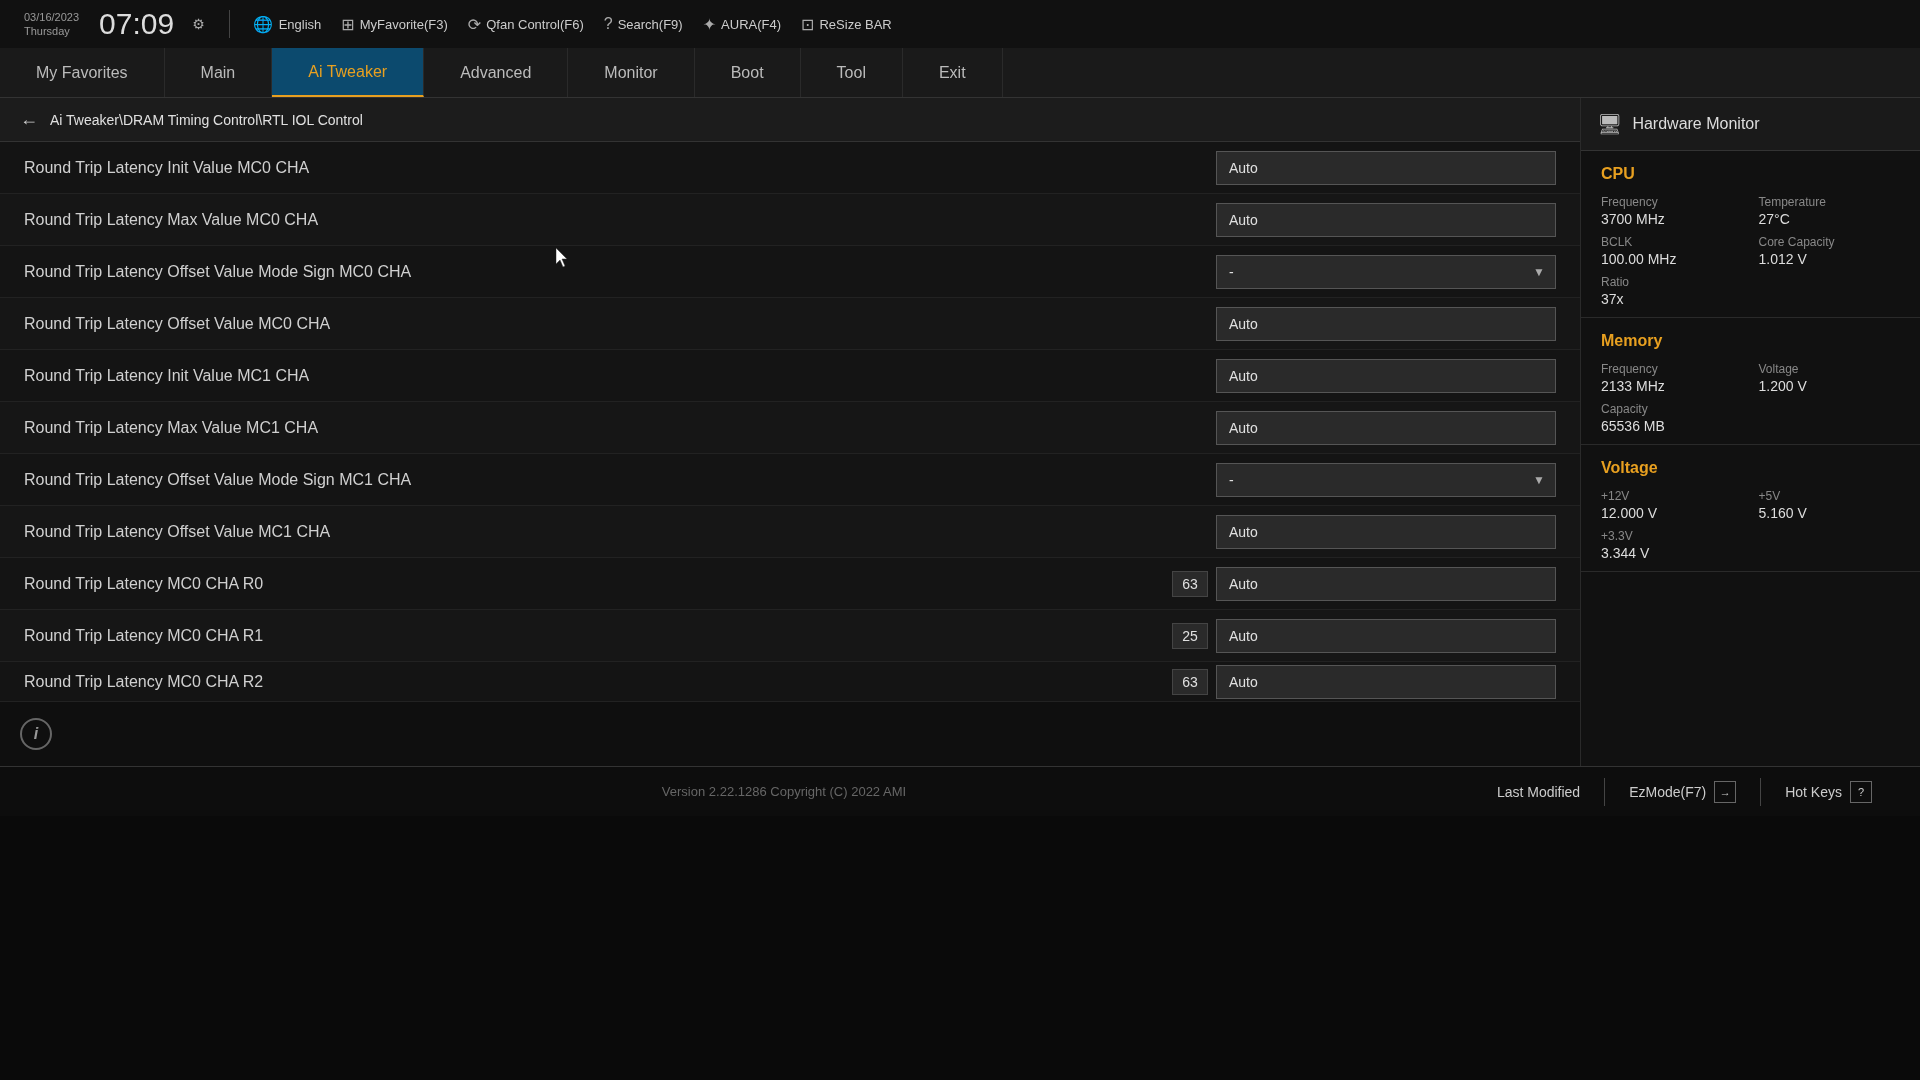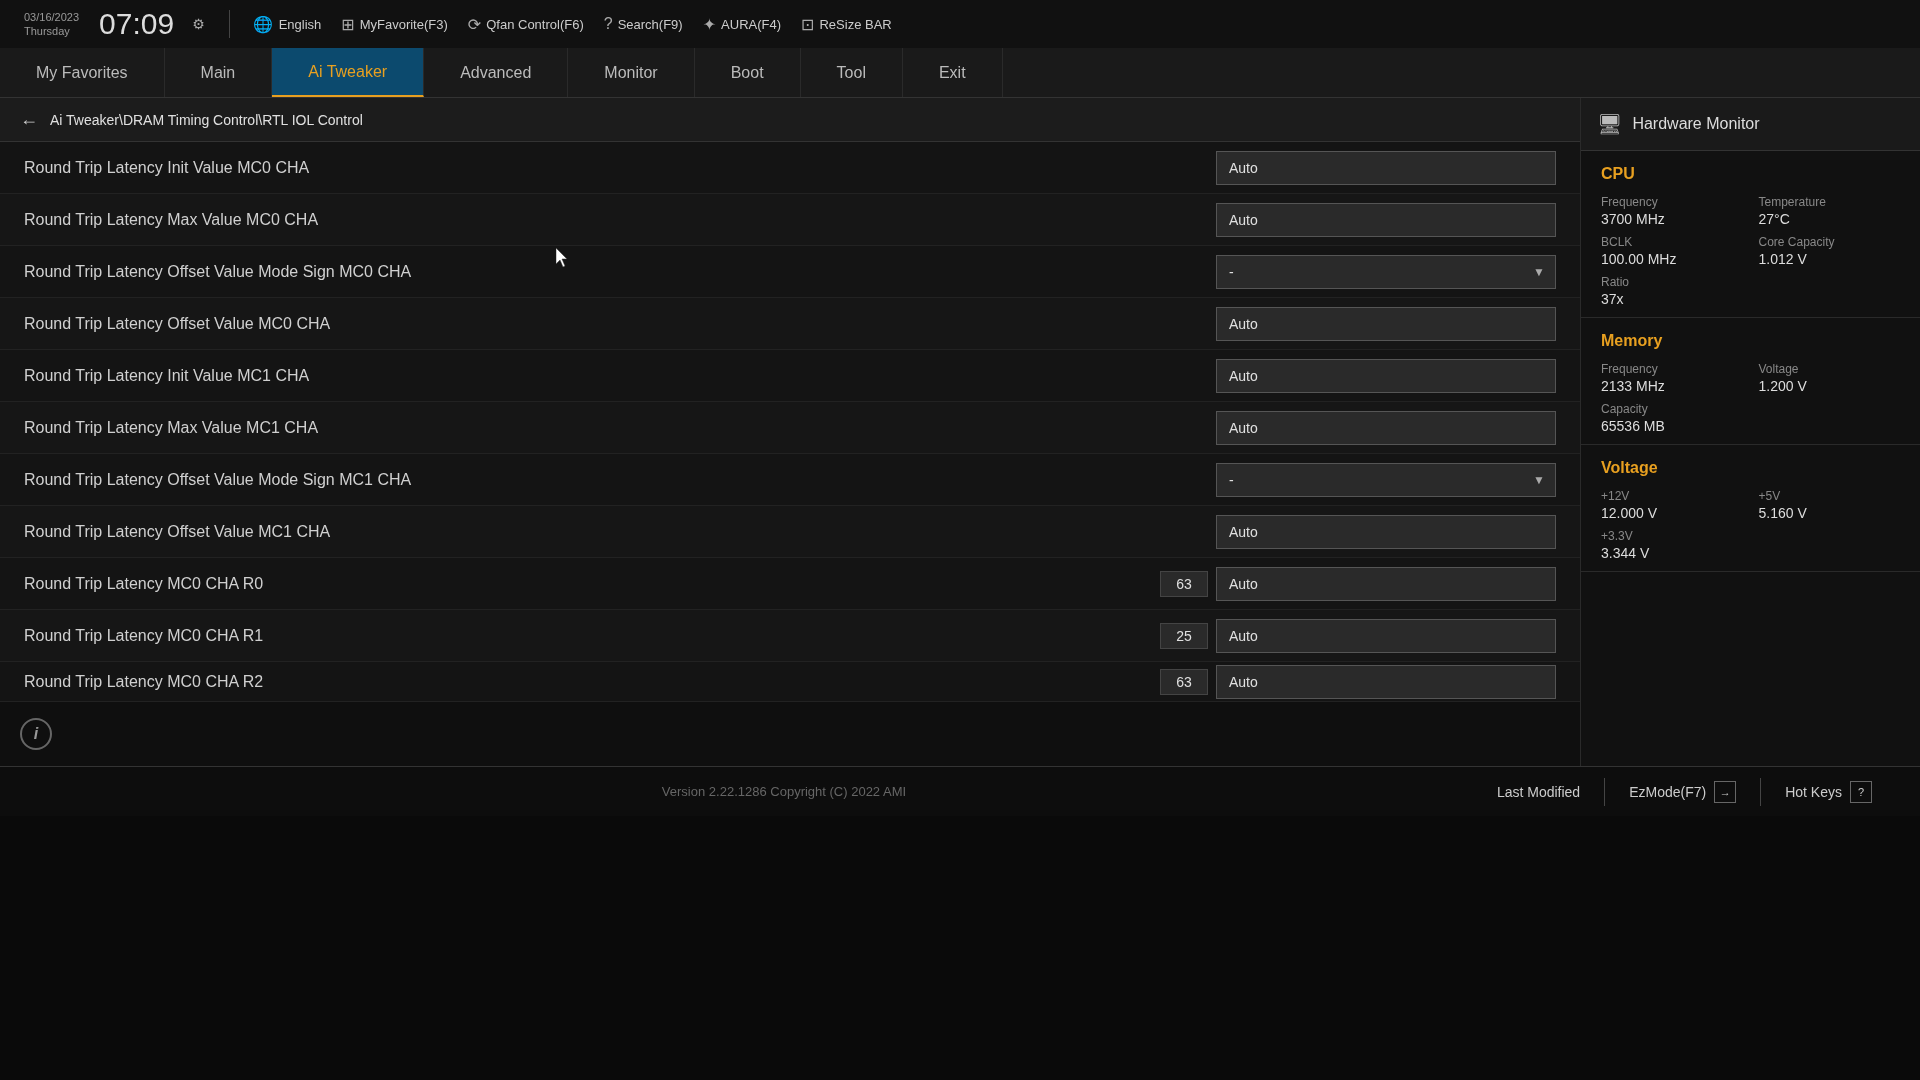--- a/index.html
+++ b/index.html
@@ -153,21 +153,21 @@
     }
     .setting-label {
       flex: 1;
       color: #d0d0d0;
       font-size: 16px;
     }
     .setting-value-num {
       color: #e0e0e0;
       background: #2a2a2a;
       border: 1px solid #444;
-      width: 48px;
+      width: 36px;
       text-align: center;
       padding: 4px 8px;
       margin-right: 8px;
       font-size: 14px;
     }
     .setting-value-box {
       background: #2a2a2a;
       border: 1px solid #555;
       color: #e0e0e0;
       width: 340px;

